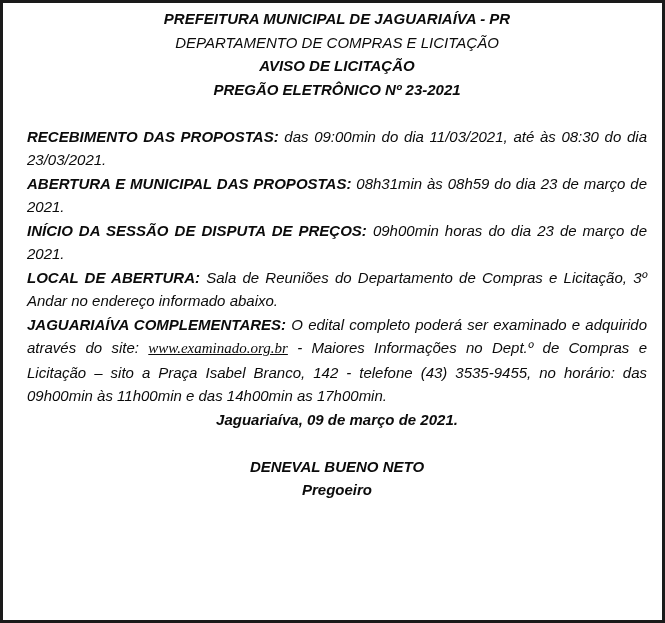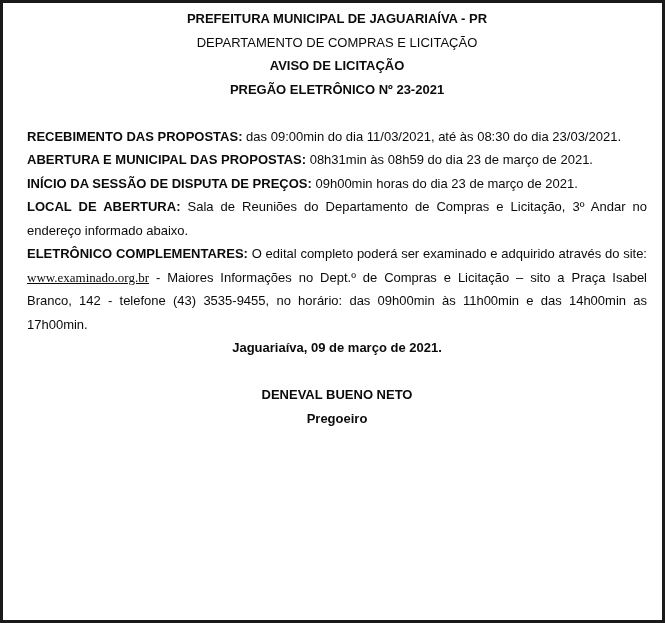--- a/index.html
+++ b/index.html
@@ -14,24 +14,25 @@
   }
   .notice {
     position: relative;
     width: 665px;
     height: 623px;
     box-sizing: border-box;
     background: var(--paper);
     border: 3px solid var(--frame);
     padding: 4px 15px 2px 24px;
     font-family: "Liberation Sans", "DejaVu Sans", sans-serif;
-    font-size: 13px;
+    font-size: 15px;
     line-height: 23.5px;
     color: var(--ink);
     overflow: hidden;
+    font-style: italic;
   }
   .notice p, .notice .hline {
     margin: 0;
     padding: 0;
   }
   .center { text-align: center; }
   .justify { text-align: justify; }
   .bold { font-weight: bold; }
   .spacer { height: 23.5px; }
   .doc-link {
@@ -56,21 +57,21 @@
 
 
   <p class="justify"><span class="bold">RECEBIMENTO DAS PROPOSTAS:</span> <span>das 09:00min do dia 11/03/2021, até às 08:30 do dia 23/03/2021.</span></p>
 
   <p class="justify"><span class="bold">ABERTURA E MUNICIPAL DAS PROPOSTAS:</span> <span>08h31min às 08h59 do dia 23 de março de 2021.</span></p>
 
   <p class="justify"><span class="bold">INÍCIO DA SESSÃO DE DISPUTA DE PREÇOS:</span> <span>09h00min horas do dia 23 de março de 2021.</span></p>
 
   <p class="justify"><span class="bold">LOCAL DE ABERTURA:</span> <span>Sala de Reuniões do Departamento de Compras e Licitação, 3º Andar no endereço informado abaixo.</span></p>
 
-  <p class="justify"><span class="bold">ELETRÔNICO COMPLEMENTARES:</span> <span>O edital completo poderá ser examinado e adquirido através do site:</span> <a class="doc-link">www.examinado.org.br</a> <span>- Maiores Informações no Dept.º de Compras e Licitação – sito a Praça Isabel Branco, 142 - telefone (43) 3535-9455, no horário: das 09h00min às 11h00min e das 14h00min as 17h00min.</span></p>
+  <p class="justify"><span class="bold">JAGUARIAÍVA COMPLEMENTARES:</span> <span>O edital completo poderá ser examinado e adquirido através do site:</span> <a class="doc-link">www.examinado.org.br</a> <span>- Maiores Informações no Dept.º de Compras e Licitação – sito a Praça Isabel Branco, 142 - telefone (43) 3535-9455, no horário: das 09h00min às 11h00min e das 14h00min as 17h00min.</span></p>
 
   <p class="center bold">Jaguariaíva, 09 de março de 2021.</p>
 
   <div class="spacer"></div>
 
   <p class="center bold">DENEVAL BUENO NETO</p>
   <p class="center bold">Pregoeiro</p>
 
 </div>
 

